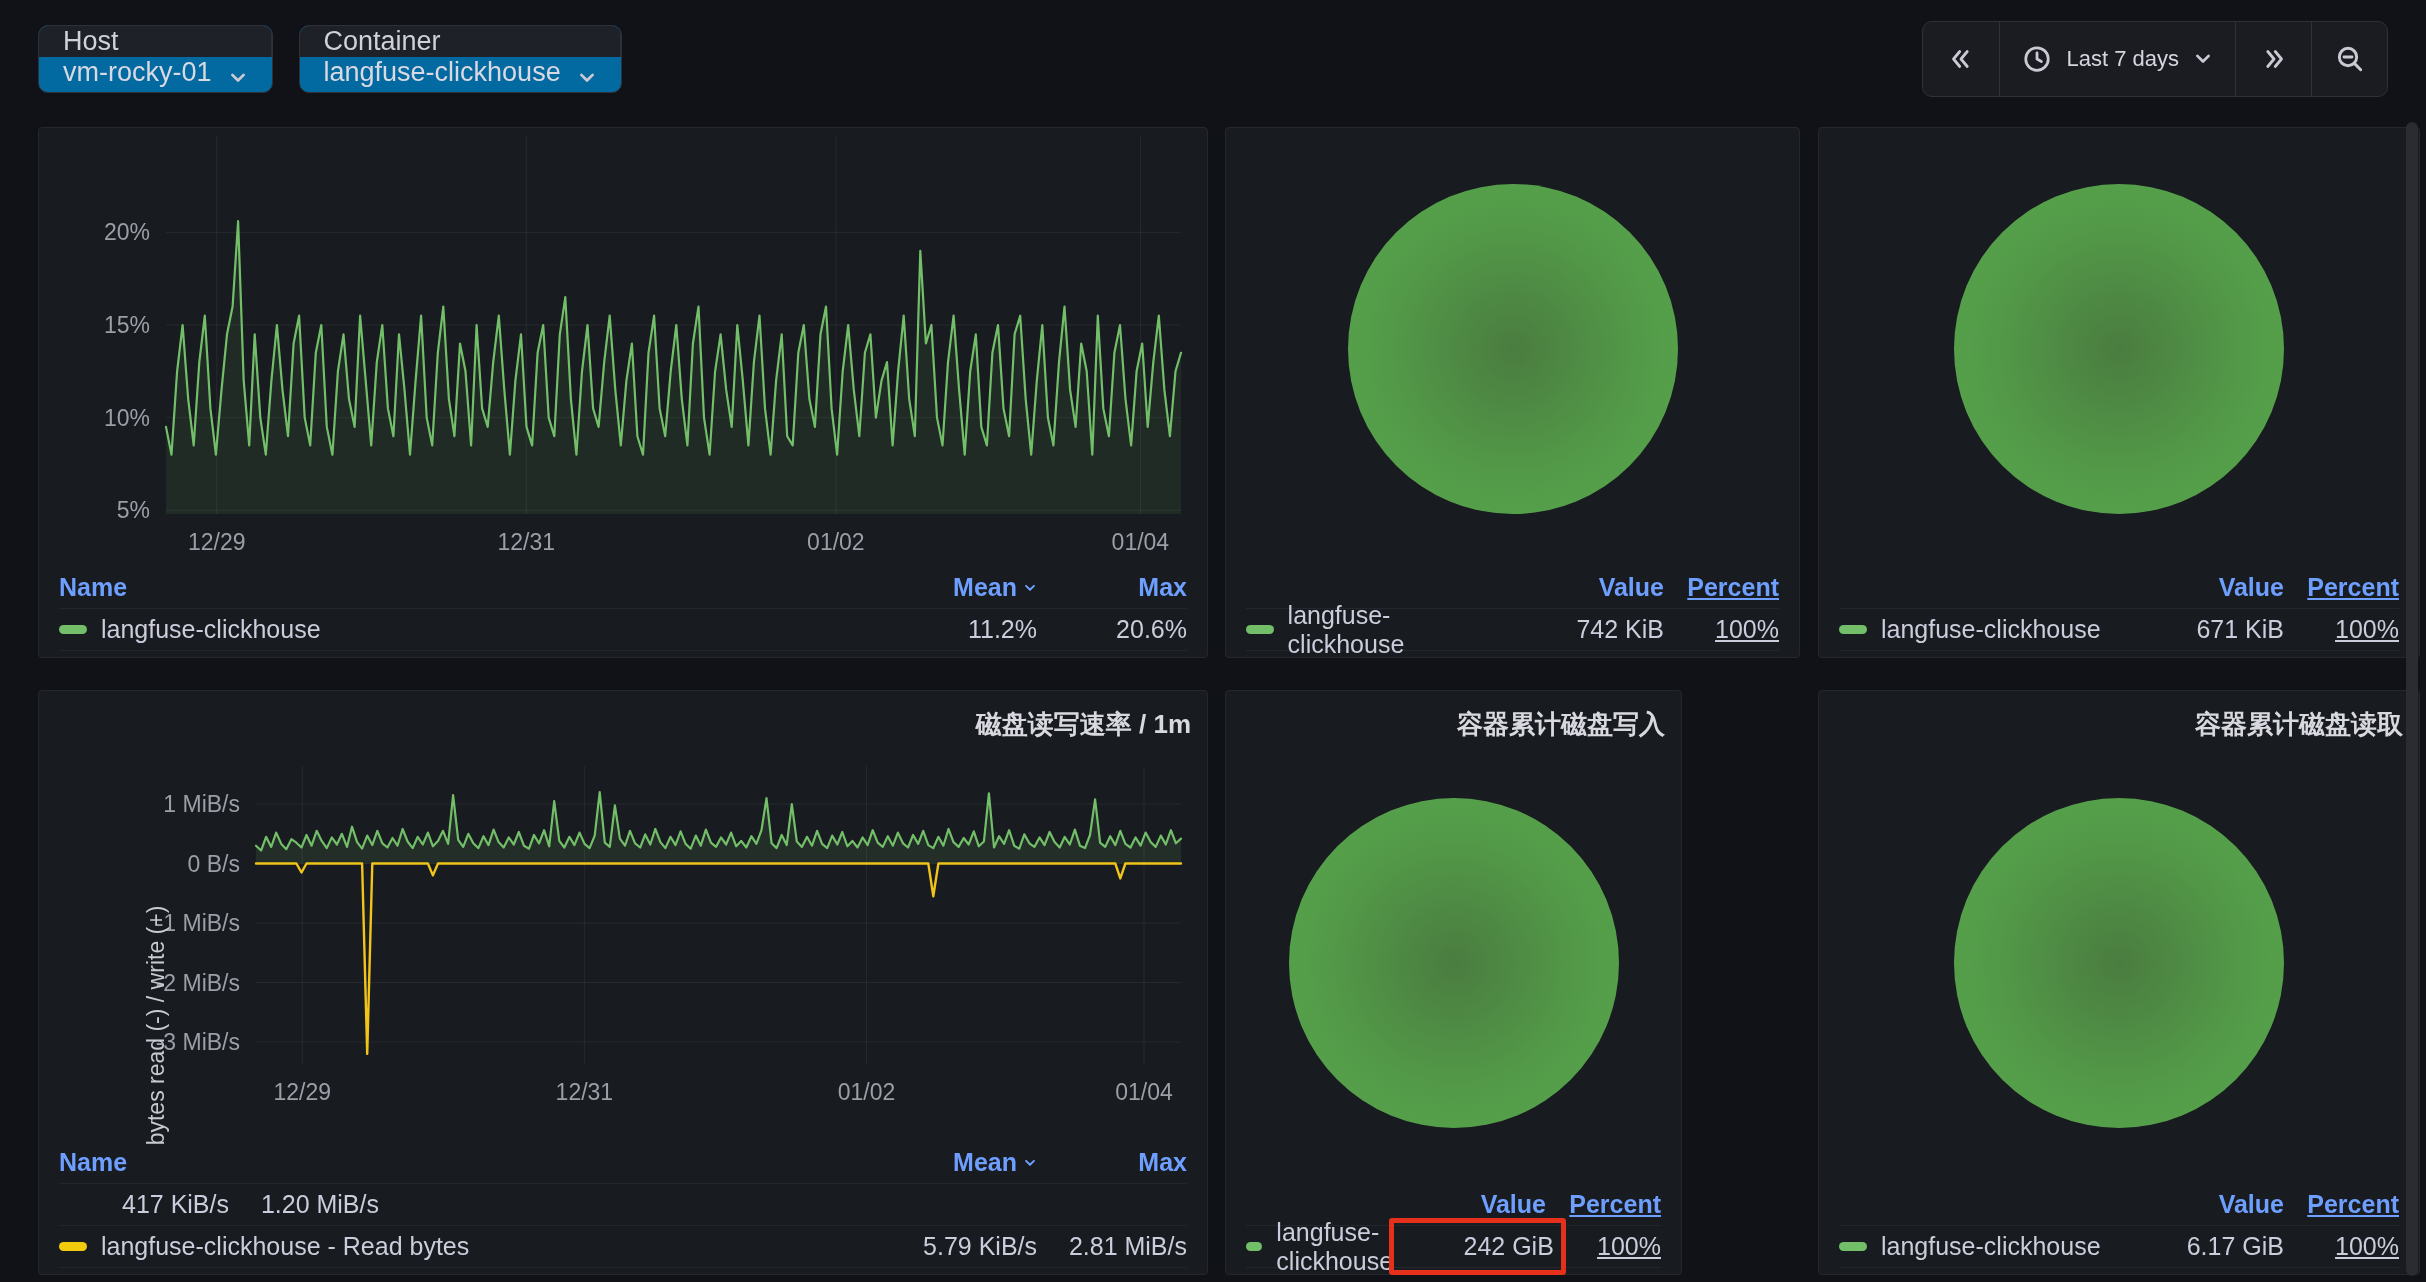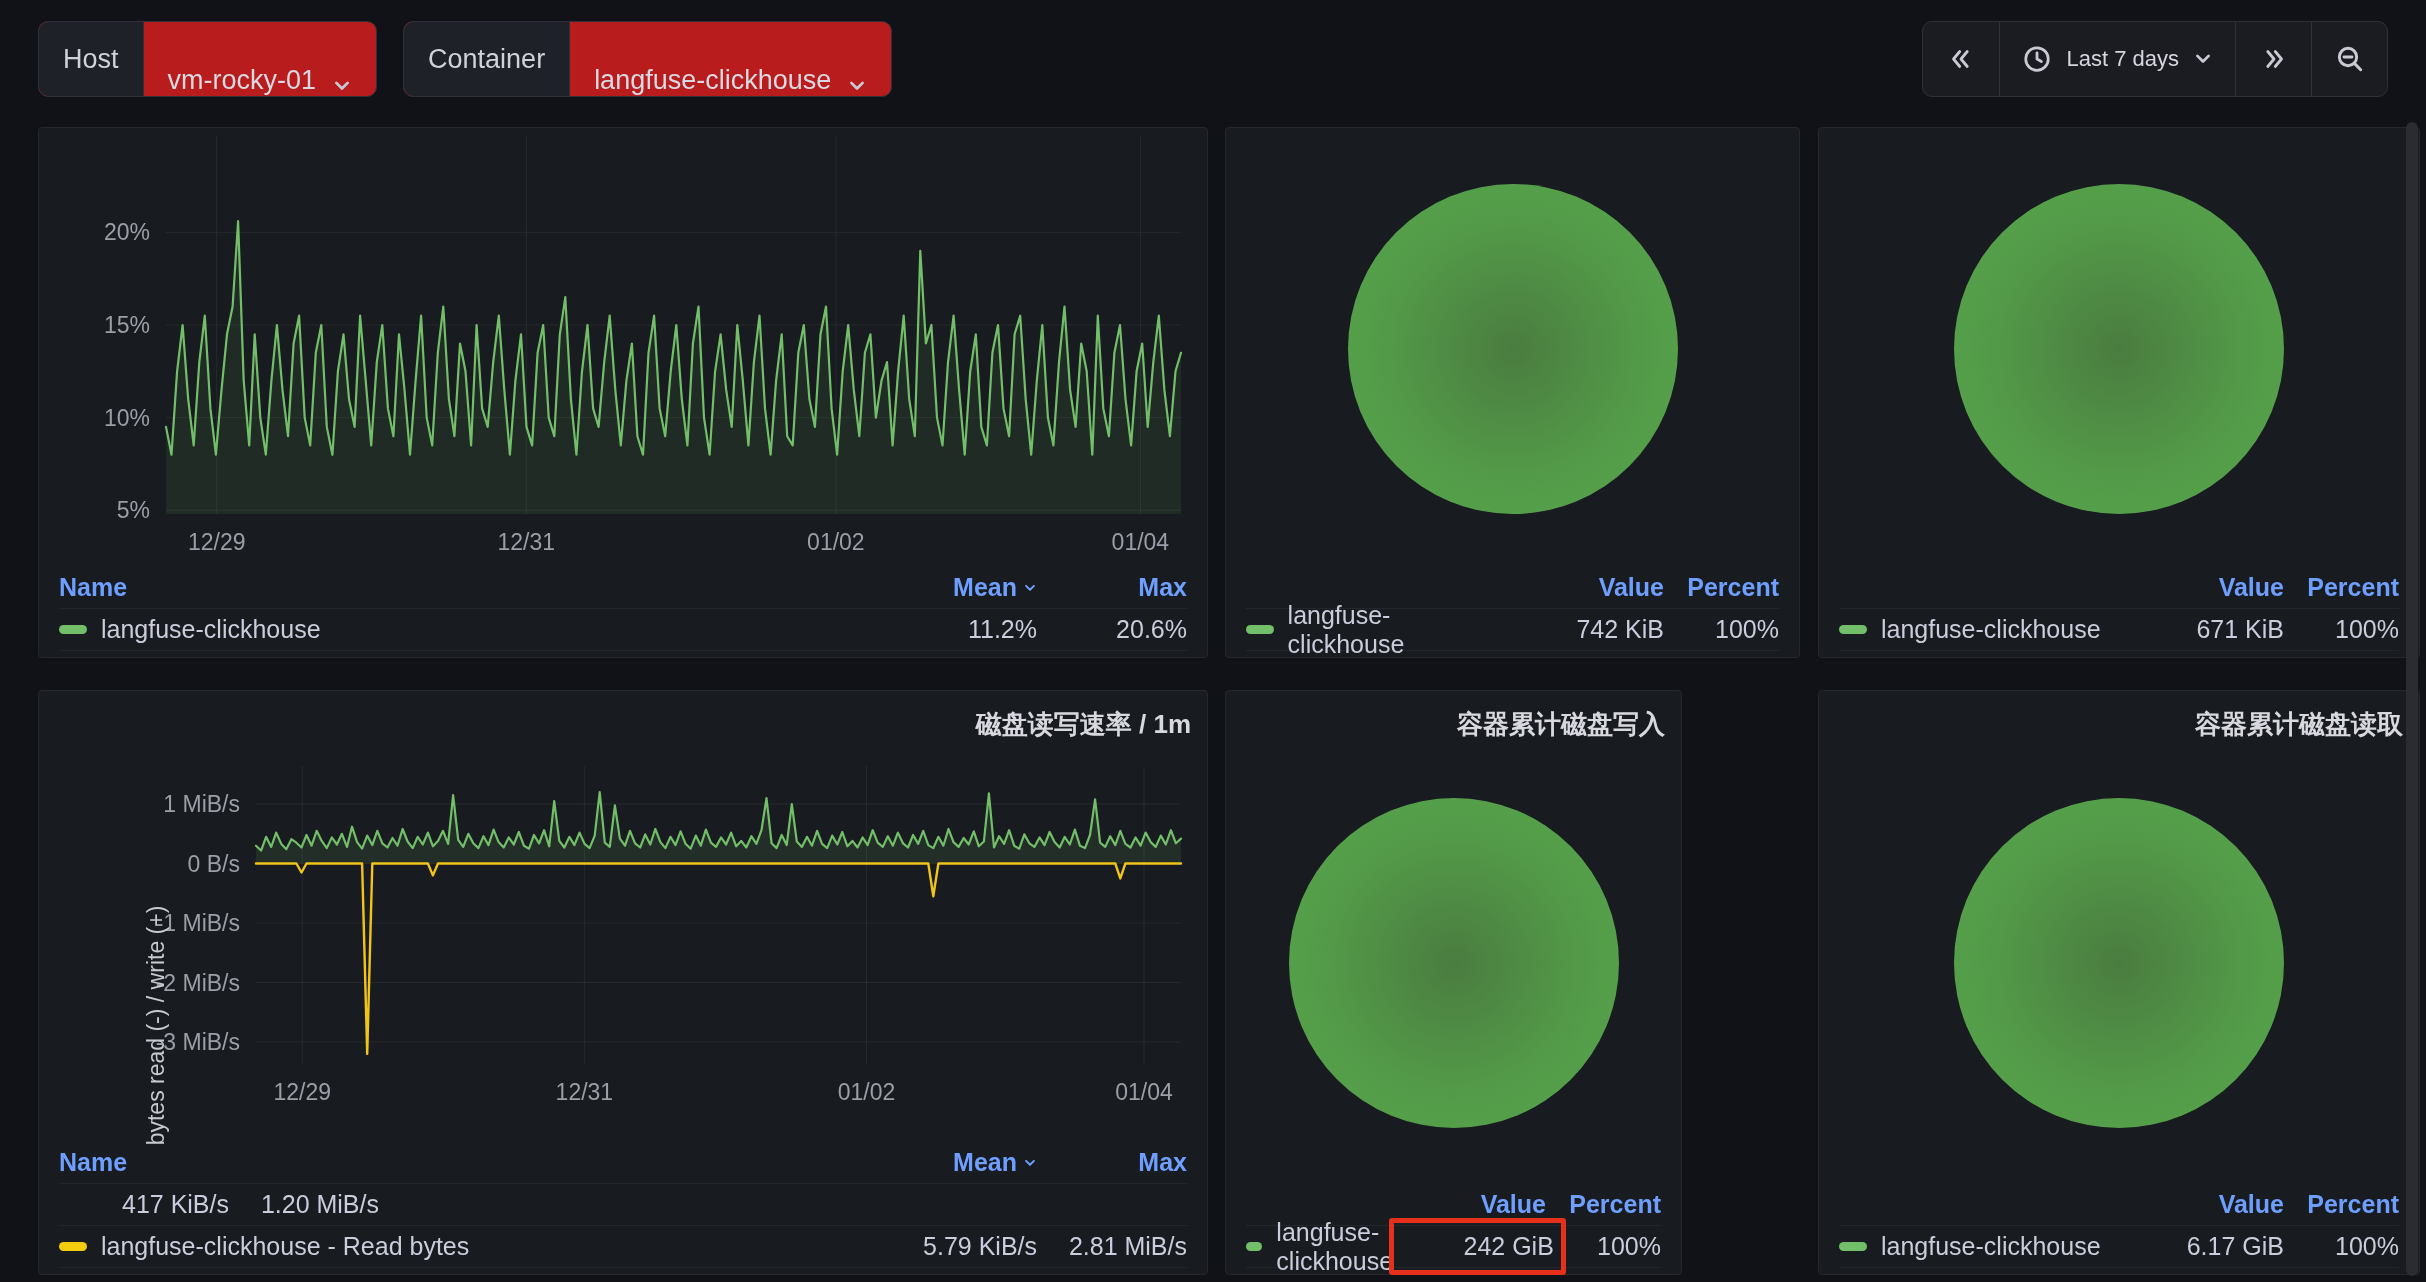--- a/index.html
+++ b/index.html
@@ -3,22 +3,22 @@
 <meta charset="utf-8">
 <style>
   * { margin:0; padding:0; box-sizing:border-box; }
   html,body { width:2426px; height:1282px; overflow:hidden; background:#111217;
     font-family:"Liberation Sans","DejaVu Sans",sans-serif; color:#CCCCDC; }
 
   
   .toolbar { position:absolute; top:0; left:0; width:2426px; height:118px;
     display:flex; align-items:center; justify-content:space-between; padding:0 38px; }
   .tb-left, .tb-right { display:flex; align-items:center; gap:26px; }
-  .var-group { display:flex; align-items:stretch; height:76px; border:1px solid #2F313A;
-    border-radius:10px; overflow:hidden; background:#b91c1c; }
+  .var-group { display:flex; align-items:stretch; height:68px; border:1px solid #2F313A;
+    border-radius:10px; overflow:hidden; background:#0369a1;flex-direction:column; }
   .var-label { display:flex; align-items:center; padding:0 24px; background:#1E2127;
     border-right:1px solid #2F313A; font-size:27px; color:#D0D1DB; }
   .var-value { display:flex; align-items:flex-end; gap:16px; padding:0 24px;
     font-size:27px; color:#D8D9E2; cursor:pointer; }
   .btn-group { display:flex; align-items:stretch; height:76px; border:1px solid #2F313A;
     border-radius:10px; overflow:hidden; background:#1A1C22; }
   .tbtn { display:flex; align-items:center; justify-content:center; gap:14px;
     padding:0 22px; background:transparent; border:none; color:#D5D6DF;
     font-size:22px; font-family:inherit; cursor:pointer; }
   .tbtn + .tbtn { border-left:1px solid #2F313A; }
@@ -58,21 +58,21 @@
   
   .legend { margin-top:auto; padding:0 4px; }
   .lrow { display:flex; align-items:center; height:42px; border-bottom:1px solid #24262C; }
   .lhead { color:#6E9FFF; font-weight:700; border-bottom:1px solid #24262C; }
   .lhead .lc { color:#6E9FFF; cursor:pointer; }
   .lc { font-size:25px; color:#CCCCDC; display:flex; align-items:center; }
   .lc.name { flex:1; gap:14px; }
   .lc.mean { width:170px; justify-content:flex-end; }
   .lc.max  { width:150px; justify-content:flex-end; }
   .lc.value { width:160px; justify-content:flex-end; }
-  .lc.pct  { width:115px; justify-content:flex-end; }
+  .lc.pct  { width:115px; justify-content:flex-end;text-decoration:underline; }
   .lname { cursor:pointer; }
   .pill { display:inline-block; width:28px; height:9px; border-radius:5px; }
   .caret { margin-left:6px; }
   .annotated { position:relative; }
   .red-box { position:absolute; top:-14px; bottom:-14px; left:-16px; right:-12px;
     border:5px solid #E5311C; border-radius:3px; pointer-events:none; }
 
   
   .scrollbar { position:absolute; right:8px; top:122px; bottom:6px; width:12px;
     background:#2A2C32; border-radius:6px; }

